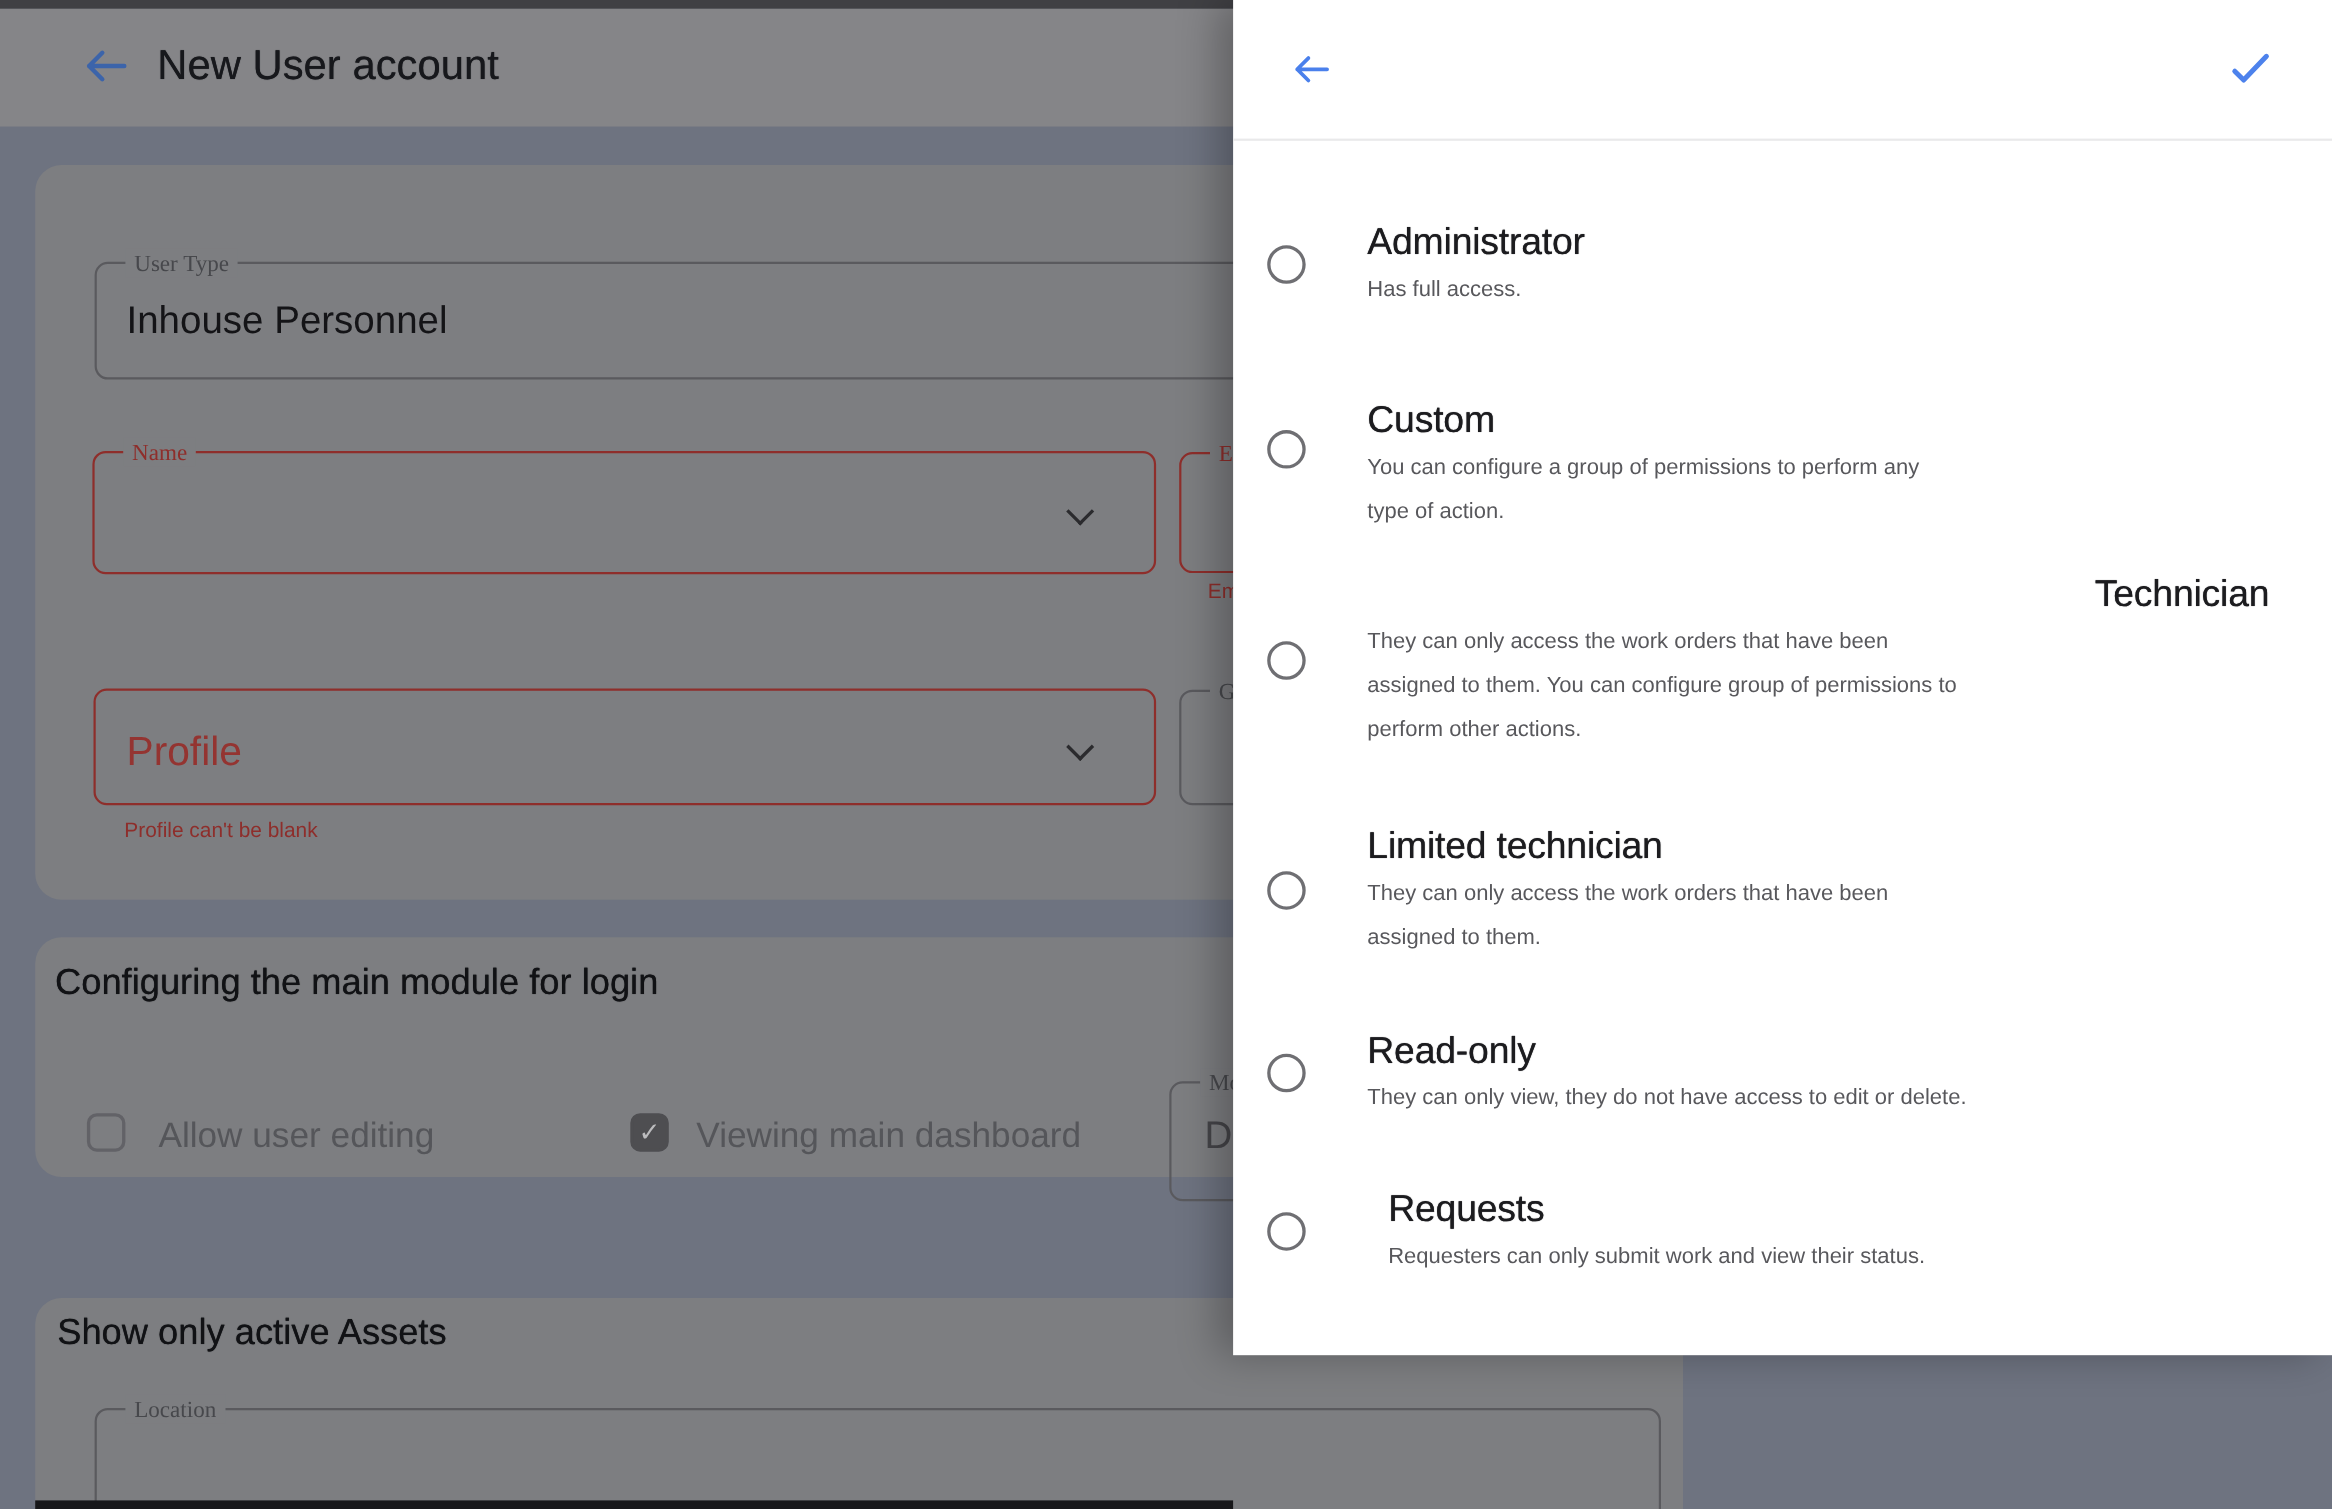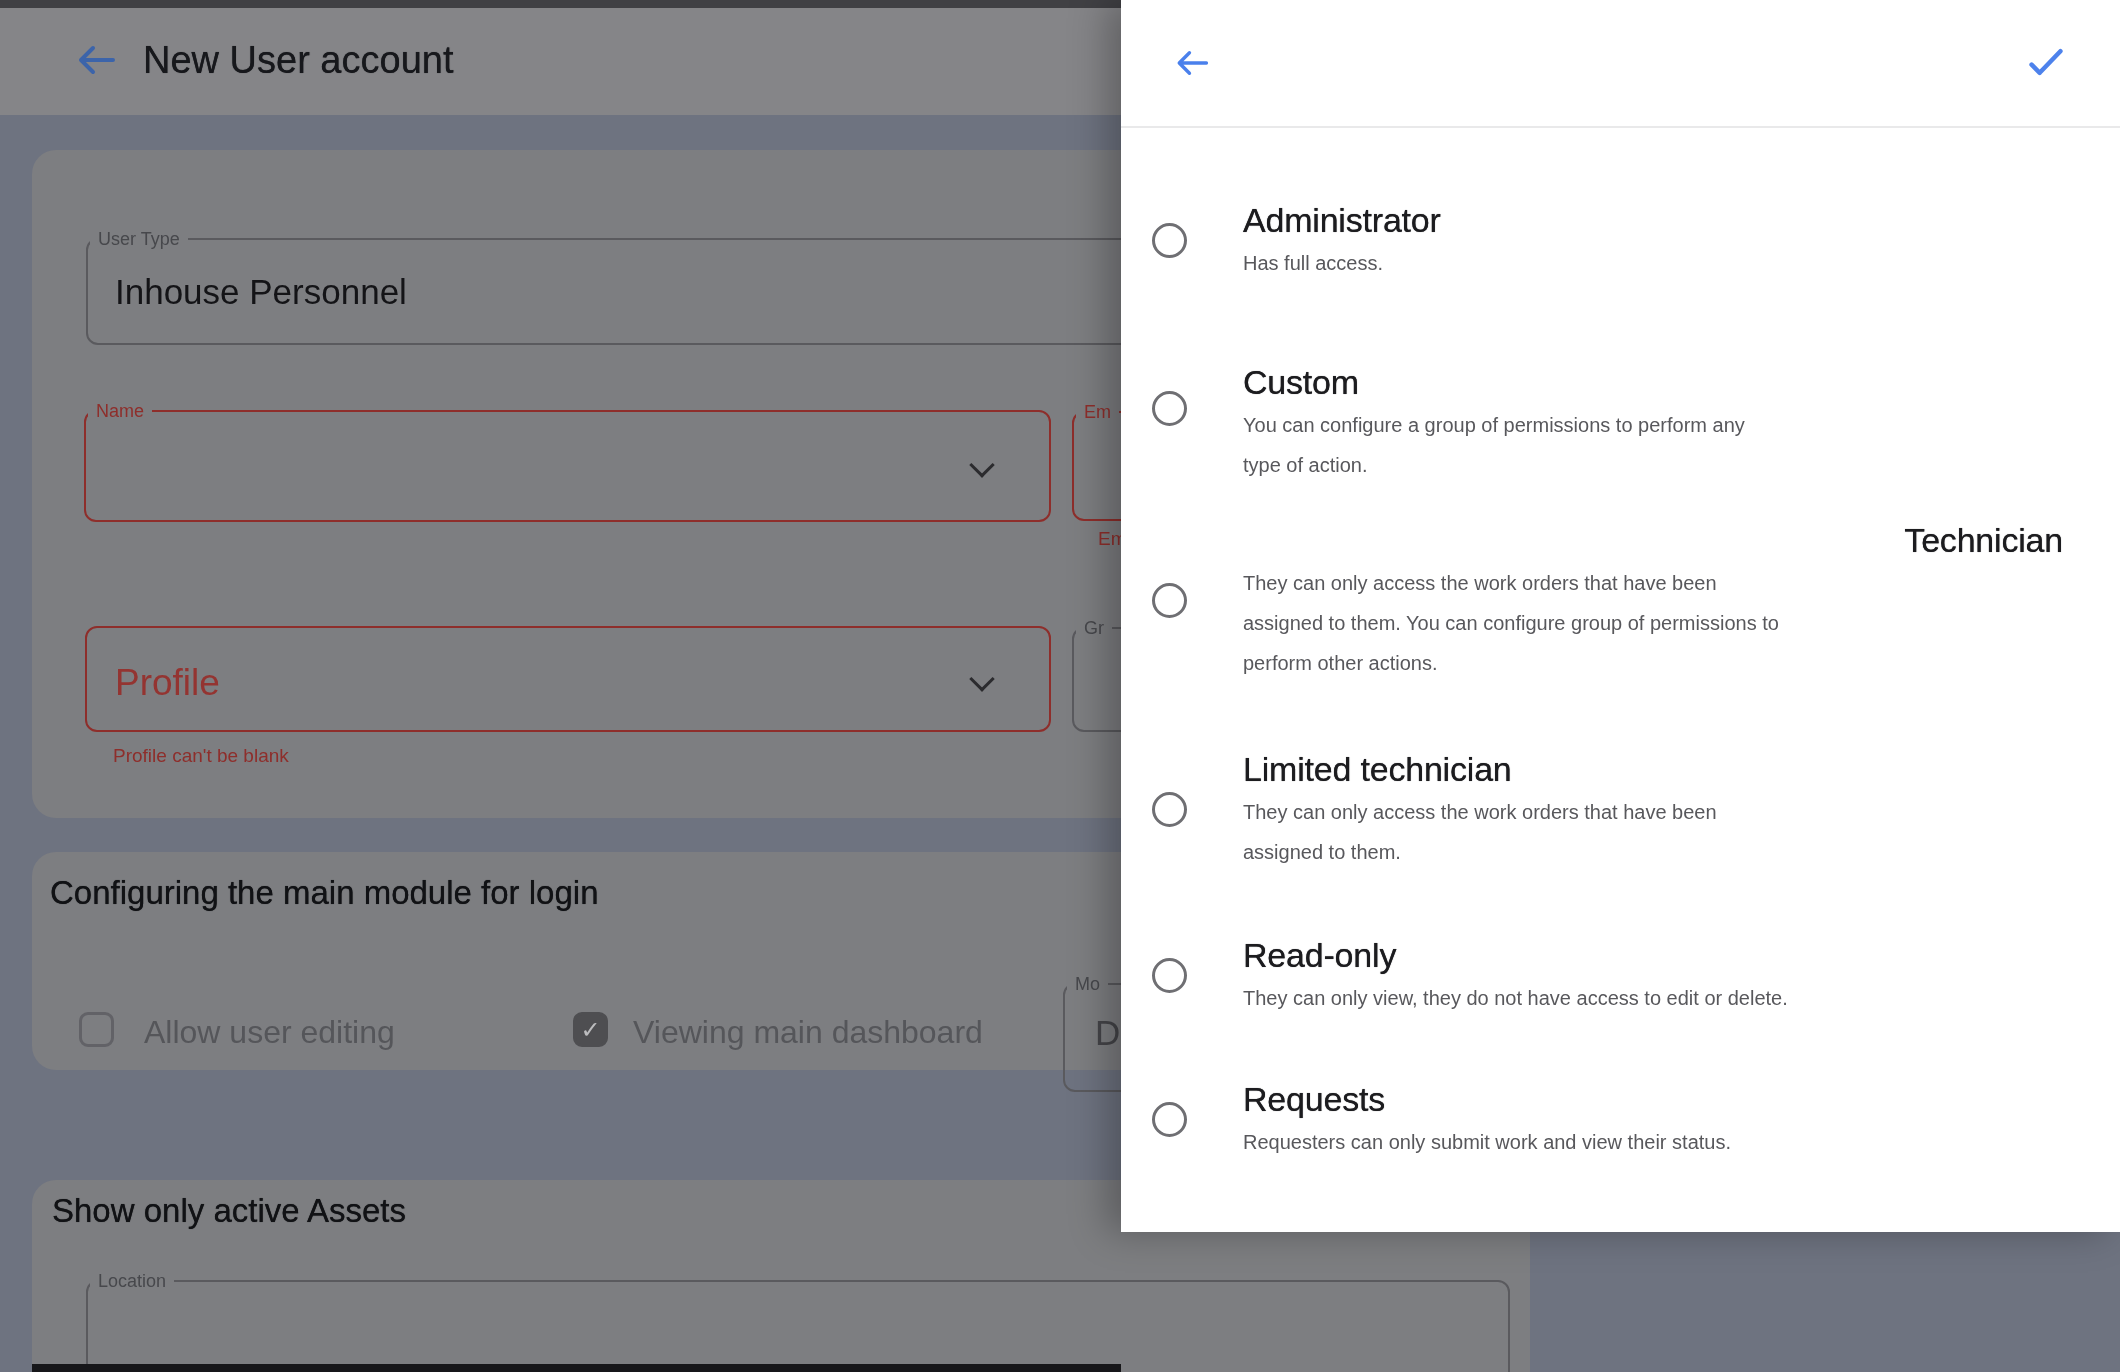--- a/index.html
+++ b/index.html
@@ -22,22 +22,22 @@
   .back-left{position:absolute;left:76px;top:44px;width:40px;height:32px;color:var(--blue-dim);}
   .page-title{position:absolute;left:143px;top:38px;font-size:38px;line-height:44px;color:#17181c;font-weight:400;}
 
   .card{position:absolute;left:32px;width:1498px;background:var(--card-bg);border-radius:24px;}
   .card1{top:150px;height:668px;}
   .card2{top:852px;height:218px;}
   .card3{top:1180px;height:200px;border-bottom-left-radius:0;border-bottom-right-radius:0;}
 
   .field{position:absolute;border:2px solid var(--border-gray);border-radius:12px;background:transparent;}
   .field.red{border-color:var(--red);}
-  .flabel{position:absolute;top:-14px;left:2px;padding:0 8px;background:var(--card-bg);
-          font-size:18px;line-height:26px;color:var(--label-ink);white-space:nowrap;}
+  .flabel{position:absolute;top:-14px;left:26px;padding:0 8px;background:var(--card-bg);
+          font-size:21px;line-height:26px;color:var(--label-ink);white-space:nowrap;font-family:Liberation Serif, serif;}
   .flabel.red{color:var(--red);}
   .fvalue{position:absolute;left:27px;top:32px;font-size:35px;color:var(--ink);white-space:nowrap;}
   .resting{position:absolute;left:28px;top:34px;font-size:37px;color:var(--red-text);white-space:nowrap;}
   .ferror{position:absolute;font-size:19px;color:var(--red);white-space:nowrap;}
   .chevron{position:absolute;width:18px;height:18px;border-right:3px solid #2b2b2e;border-bottom:3px solid #2b2b2e;
            transform:rotate(45deg);}
 
   .h2{position:absolute;font-size:33px;color:#111215;font-weight:400;white-space:nowrap;}
 
   .cbx{position:absolute;width:35px;height:35px;border:3px solid #626267;border-radius:9px;}
@@ -182,21 +182,21 @@
     </div>
 
     <div class="opt" style="top:932px;">
       <span class="radio"></span>
       <span class="opt-text">
         <span class="opt-title med" style="display:block;">Read-only</span>
         <span class="opt-desc" style="display:block;">They can only view, they do not have access to edit or delete.</span>
       </span>
     </div>
 
-    <div class="opt" style="top:1076px;">
+    <div class="opt" style="top:1076px;justify-content:space-between;">
       <span class="radio"></span>
       <span class="opt-text">
         <span class="opt-title med" style="display:block;">Requests</span>
         <span class="opt-desc" style="display:block;">Requesters can only submit work and view their status.</span>
       </span>
     </div>
   </aside>
 </div>
 
 </body></html>

